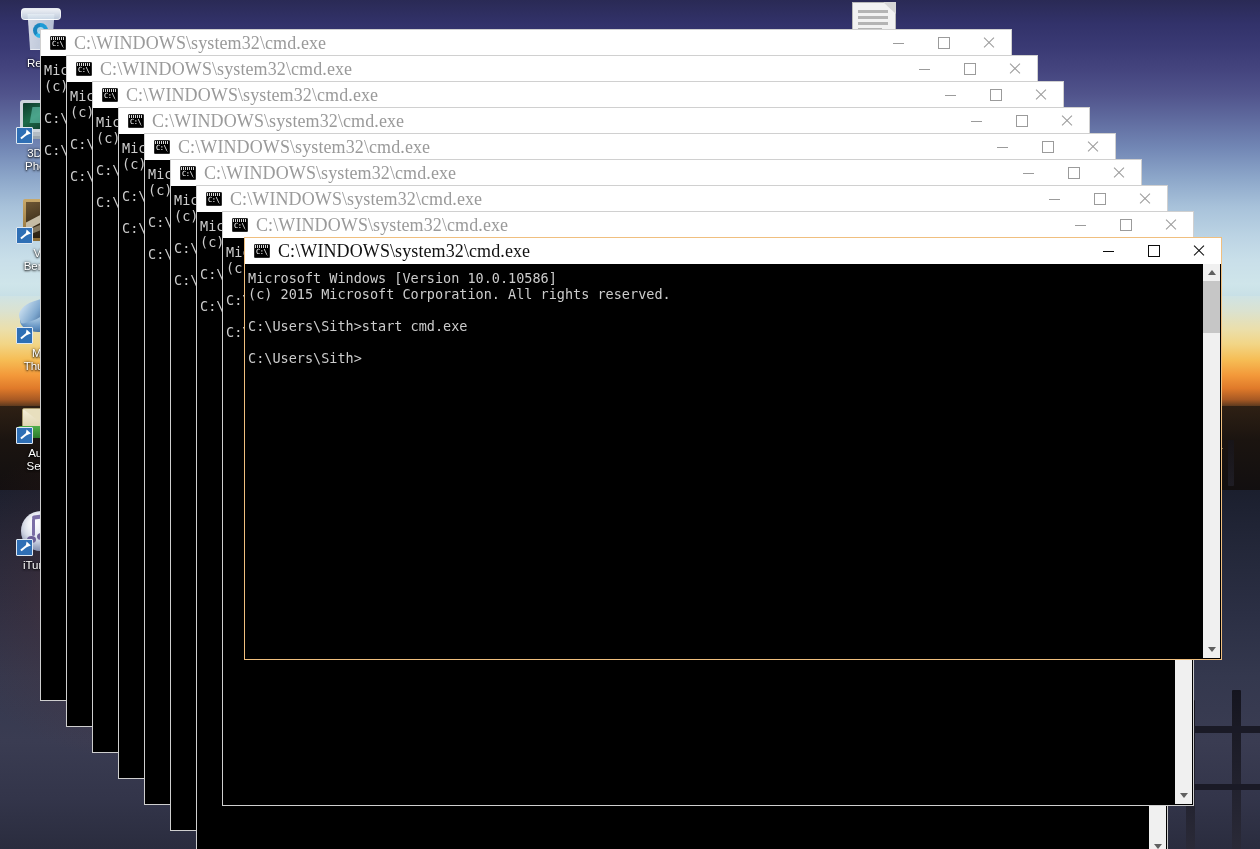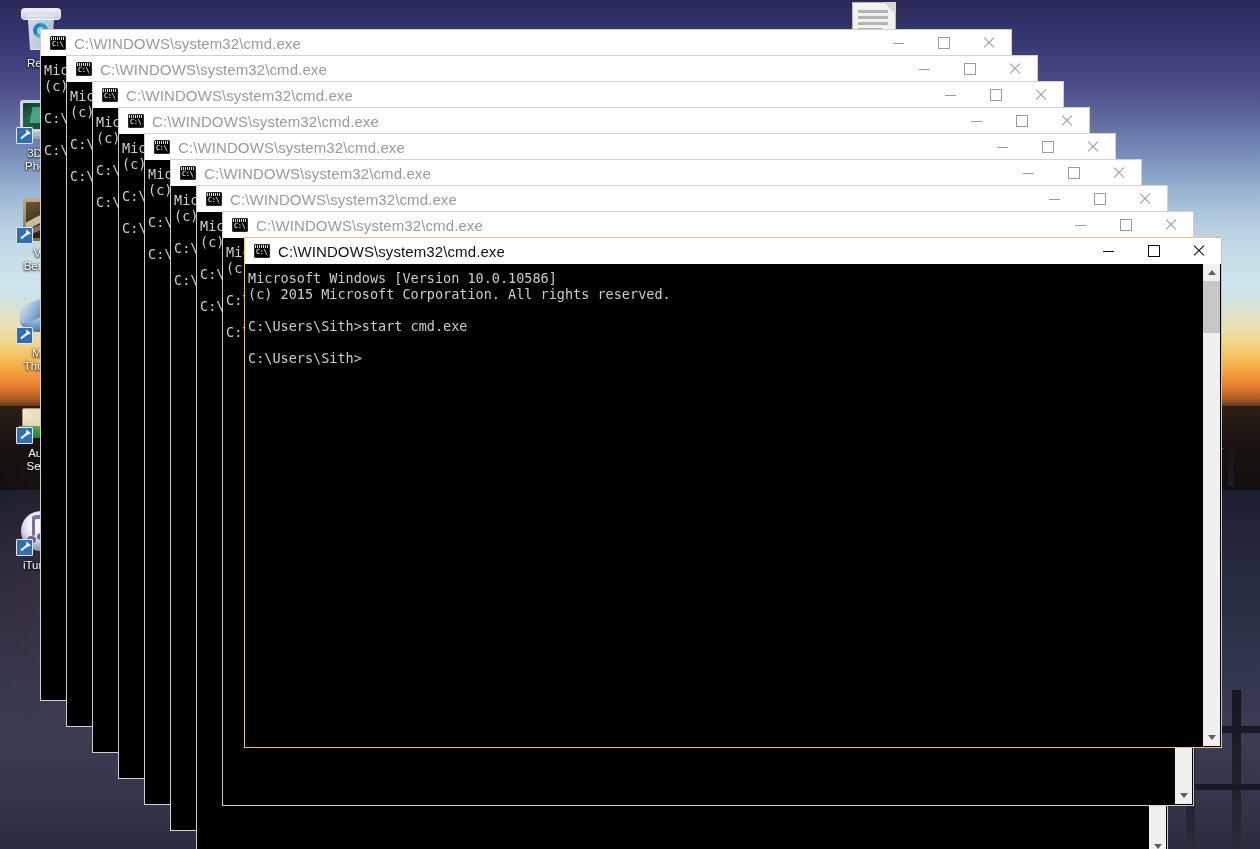--- a/index.html
+++ b/index.html
@@ -178,22 +178,22 @@
     content:"";position:absolute;left:0;right:0;top:0;height:3px;
     background:repeating-linear-gradient(90deg,#d8d8d8 0 1px,#000 1px 2px);
   }
   .tb-icon .cglyph{
     position:absolute;left:1px;top:3px;right:1px;bottom:0;
     color:#fff;font-family:"DejaVu Sans Mono","Liberation Mono",monospace;
     font-size:7px;line-height:9px;letter-spacing:-.5px;
     white-space:nowrap;overflow:hidden;
   }
   .tb-title{
-    font-size:15px;letter-spacing:.1px;white-space:nowrap;overflow:hidden;
-    font-family:Liberation Sans, sans-serif;
+    font-size:18px;letter-spacing:.1px;white-space:nowrap;overflow:hidden;
+    font-family:Liberation Serif, serif;
   }
   .cmdwin.inactive .tb-title{color:#9a9a9a;}
   .cmdwin.active  .tb-title{color:#111;}
   .tb-controls{
     margin-left:auto;display:flex;height:100%;align-items:stretch;flex:none;
   }
   .ctlbtn{
     width:45px;display:flex;align-items:center;justify-content:center;
     font-family:"Liberation Sans",sans-serif;
   }
@@ -646,21 +646,21 @@
             <i></i>
           </span>
           <span class="ctlbtn ctl-max">
             <i></i>
           </span>
           <span class="ctlbtn ctl-close">
             <i></i>
           </span>
         </span>
       </div>
-      <div class="console" style="height:484px">
+      <div class="console" style="height:396px">
         <pre class="con-text" style="margin:0">Microsoft Windows [Version 10.0.10586]
 (c) 2015 Microsoft Corporation. All rights reserved.
 
 C:\Users\Sith&gt;start cmd.exe
 
 C:\Users\Sith&gt;</pre>
         <div class="vscroll">
           <div class="sb-arrow sb-up">
             <span></span>
           </div>

